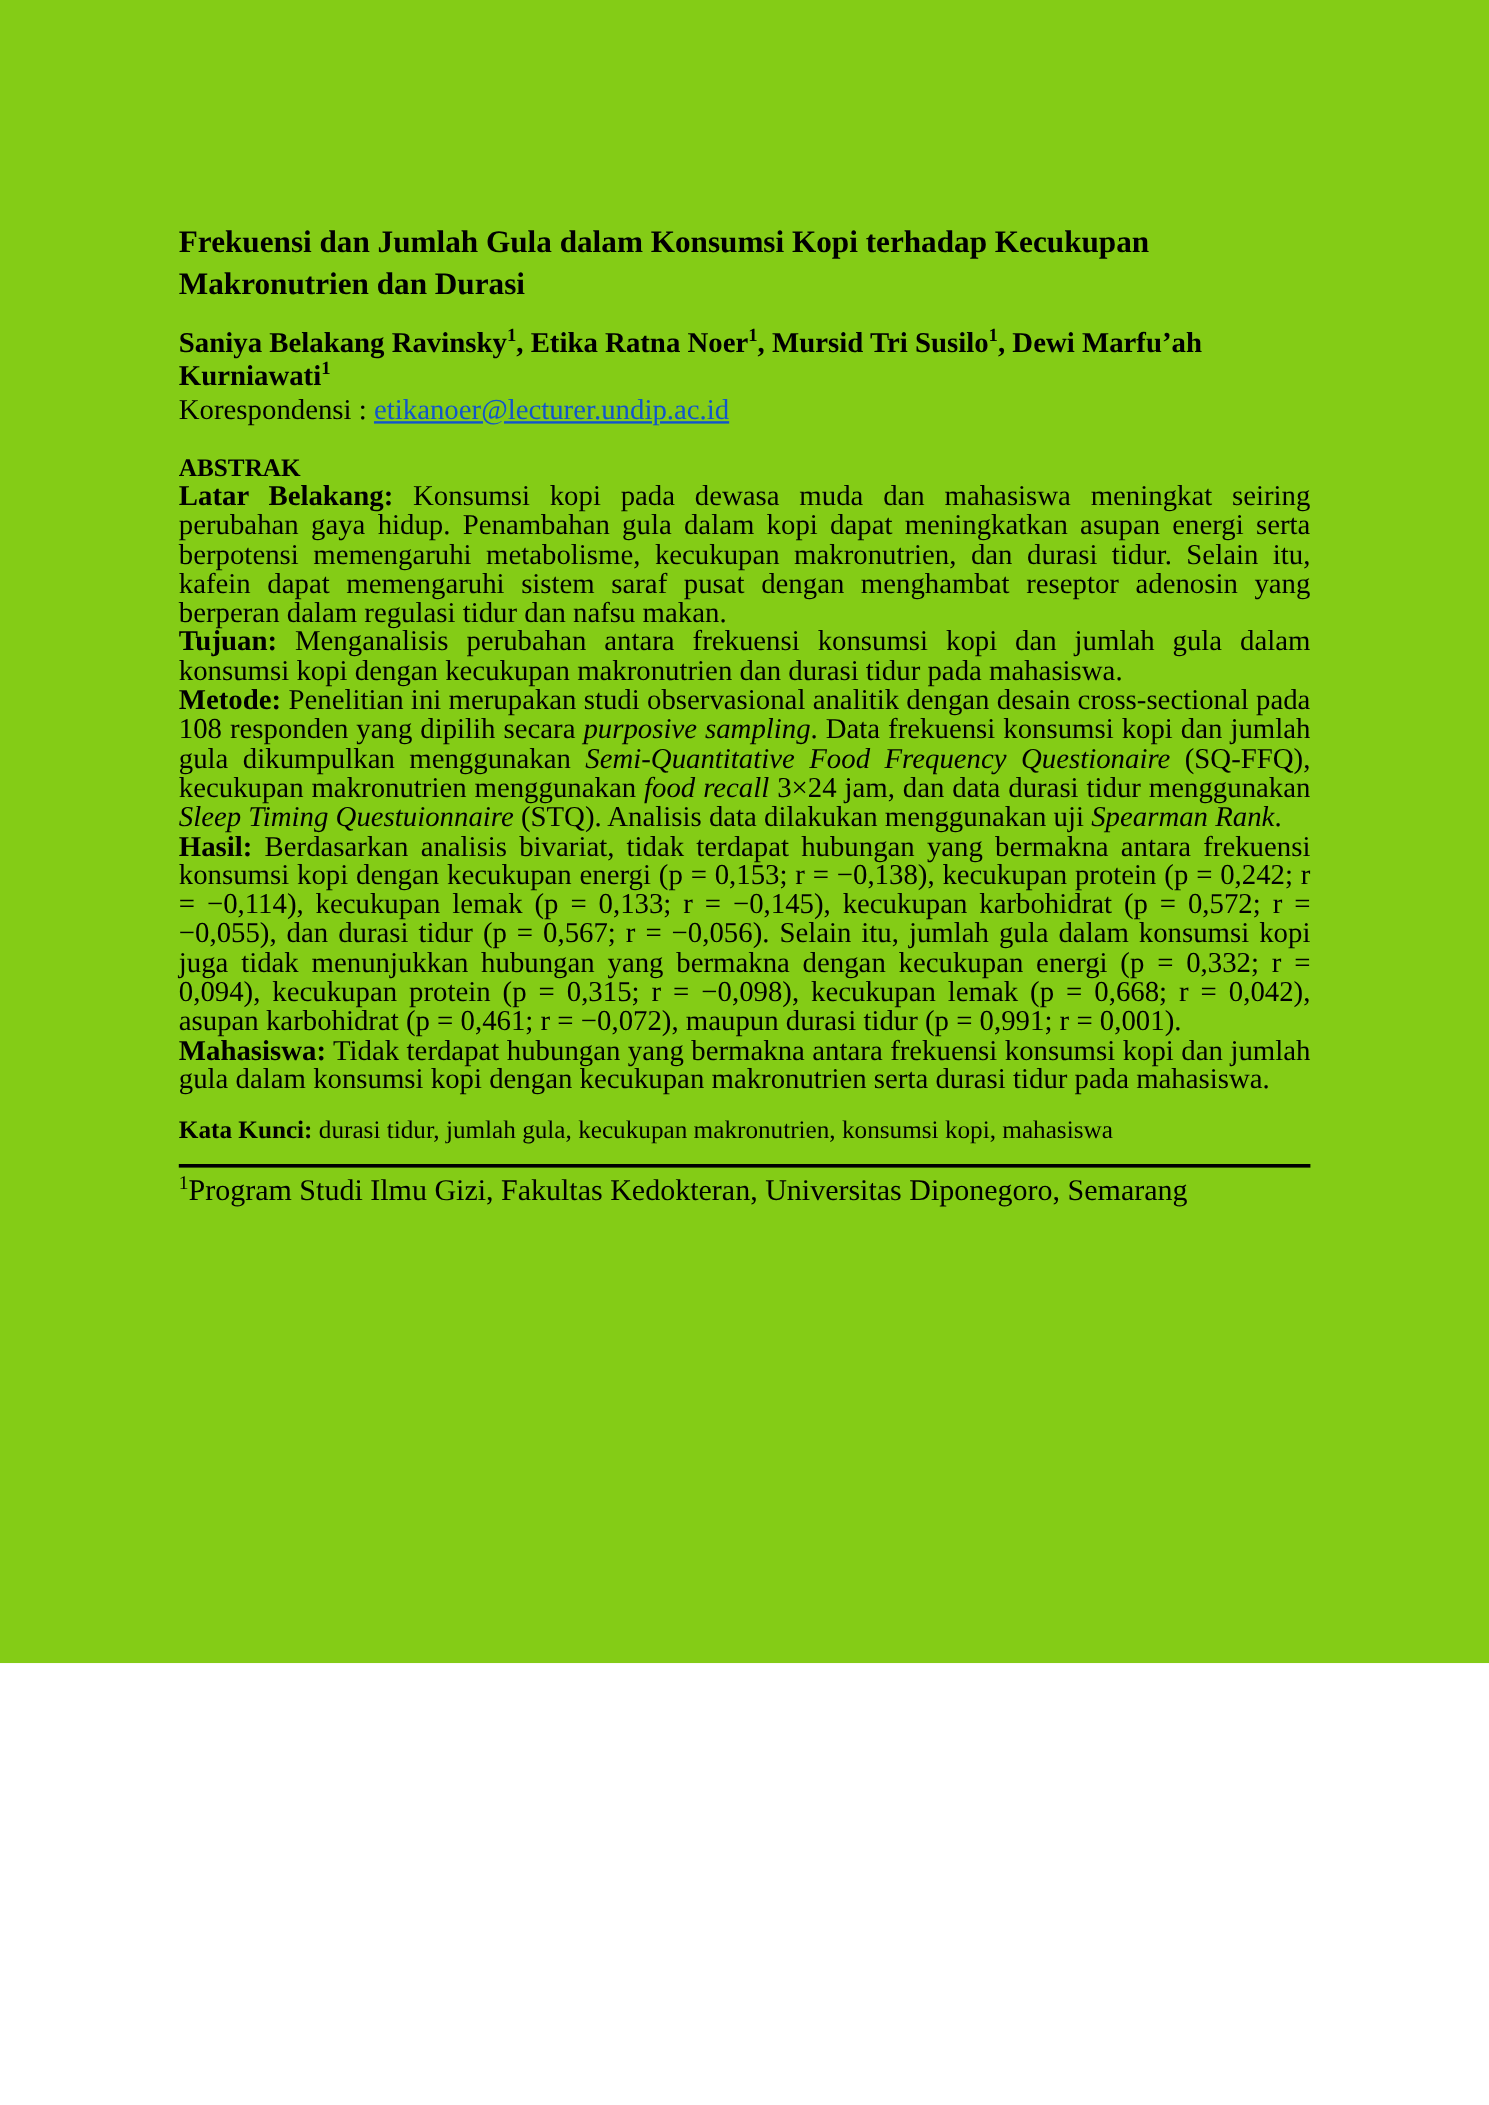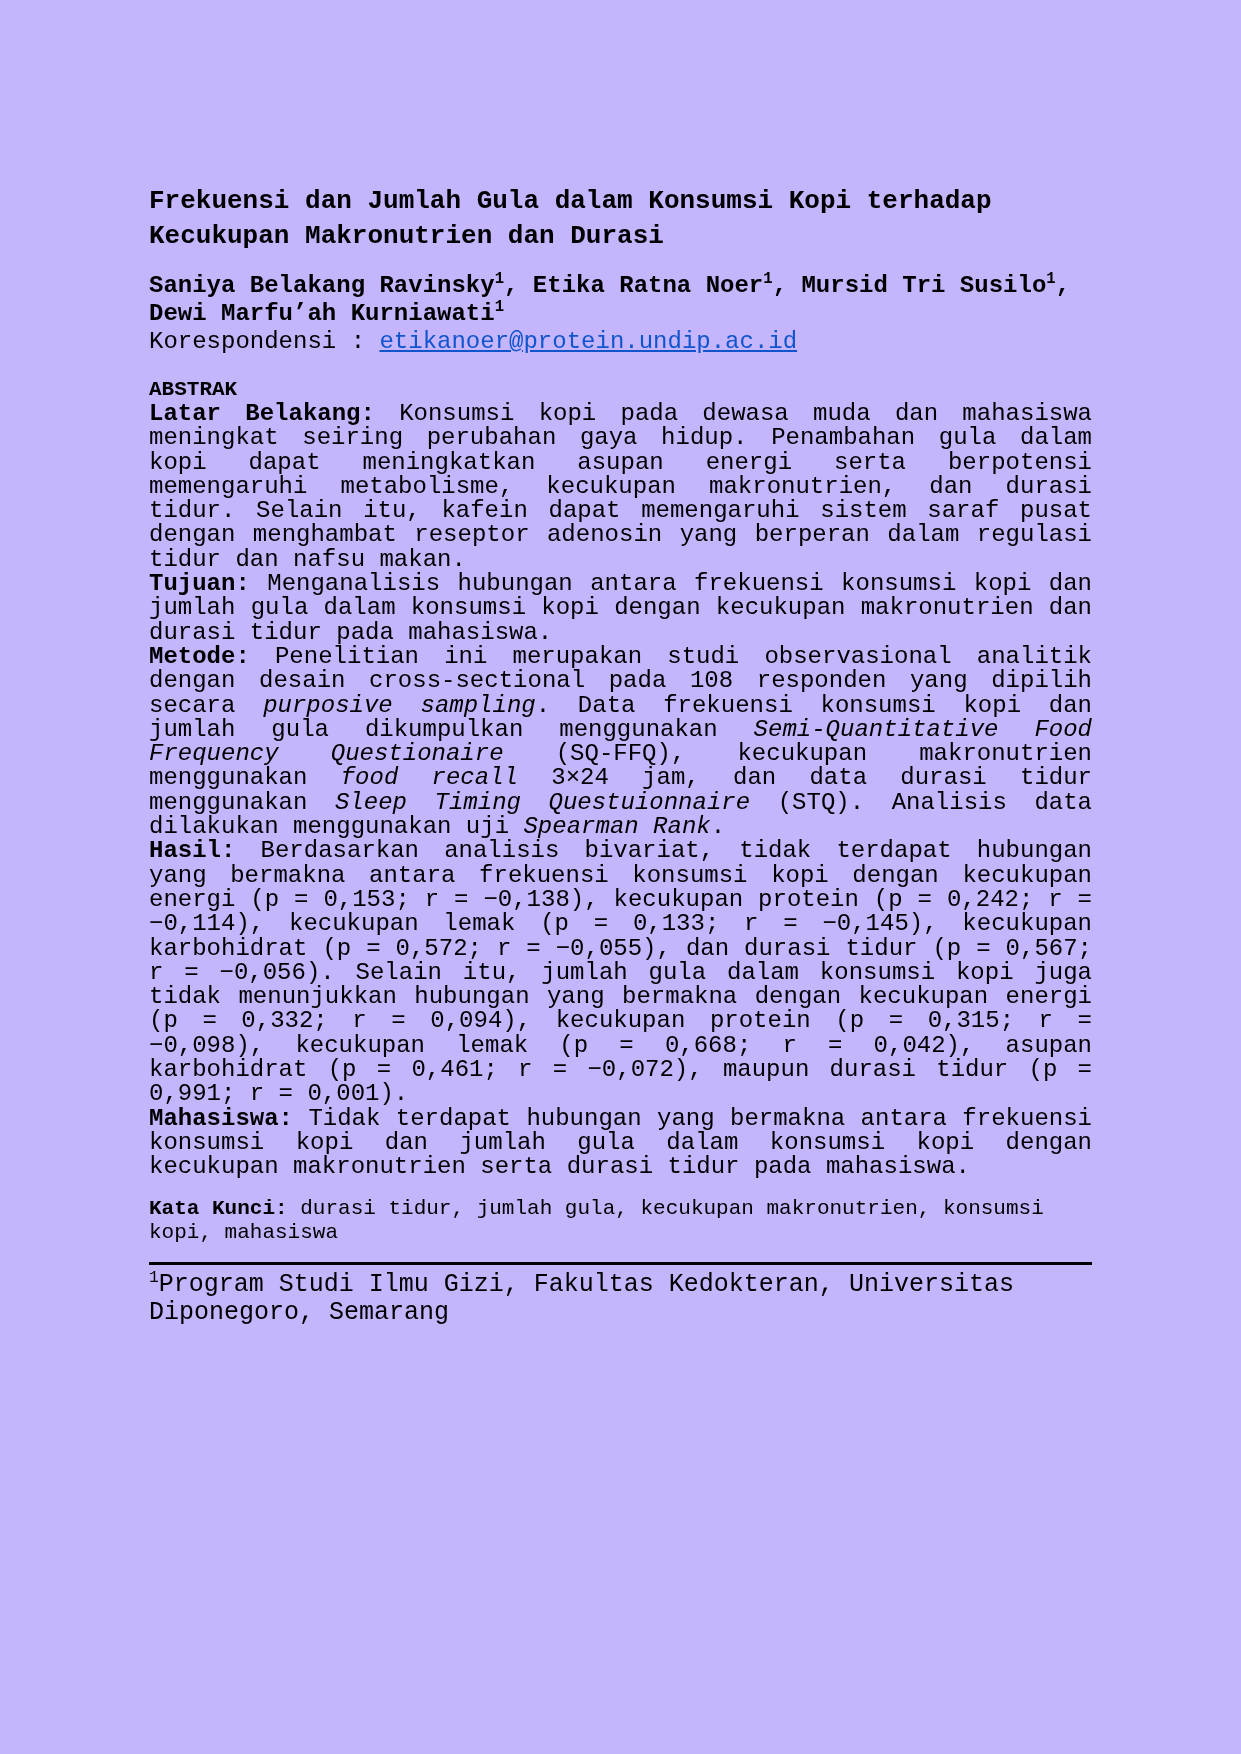--- a/index.html
+++ b/index.html
@@ -1,23 +1,23 @@
 <!DOCTYPE html>
 <html><head>
 <meta charset="utf-8">
 <title>Paper Abstract Page</title>
 <style>
   html,body{margin:0;padding:0;background:#ffffff;}
   .page{
     position:relative;
     width:1241px;
-    height:1754px;
-    background:#c4b5fd;
+    height:1386px;
+    background:#84cc16;
     color:#000000;
-    font-family:Liberation Mono, monospace;
+    font-family:Liberation Serif, serif;
     overflow:hidden;
   }
   .content{
     position:absolute;
     left:149px;
     top:0;
     width:943px;
   }
   .title{
     margin:184px 0 0 0;
@@ -84,27 +84,27 @@
 
 <div class="page">
   <div class="content">
 
     <h1 class="title">
         <span class="tline">Frekuensi dan Jumlah Gula dalam Konsumsi Kopi terhadap Kecukupan Makronutrien dan Durasi</span>
       </h1>
 
     <p class="authors"><span>Saniya Belakang Ravinsky</span><sup>1</sup><span>, </span><span>Etika Ratna Noer</span><sup>1</sup><span>, </span><span>Mursid Tri Susilo</span><sup>1</sup><span>, </span><span>Dewi Marfu’ah Kurniawati</span><sup>1</sup></p>
 
-    <p class="koresp"><span>Korespondensi : </span><a class="email">etikanoer@protein.undip.ac.id</a></p>
+    <p class="koresp"><span>Korespondensi : </span><a class="email">etikanoer@lecturer.undip.ac.id</a></p>
 
     <p class="abstract-heading">ABSTRAK</p>
 
     <p class="para"><b class="lead">Latar Belakang:</b><span> Konsumsi kopi pada dewasa muda dan mahasiswa meningkat seiring perubahan gaya hidup. Penambahan gula dalam kopi dapat meningkatkan asupan energi serta berpotensi memengaruhi metabolisme, kecukupan makronutrien, dan durasi tidur. Selain itu, kafein dapat memengaruhi sistem saraf pusat dengan menghambat reseptor adenosin yang berperan dalam regulasi tidur dan nafsu makan.</span></p>
 
-    <p class="para"><b class="lead">Tujuan:</b><span> Menganalisis hubungan antara frekuensi konsumsi kopi dan jumlah gula dalam konsumsi kopi dengan kecukupan makronutrien dan durasi tidur pada mahasiswa.</span></p>
+    <p class="para"><b class="lead">Tujuan:</b><span> Menganalisis perubahan antara frekuensi konsumsi kopi dan jumlah gula dalam konsumsi kopi dengan kecukupan makronutrien dan durasi tidur pada mahasiswa.</span></p>
 
     <p class="para"><b class="lead">Metode:</b><span> Penelitian ini merupakan studi observasional analitik dengan desain cross-sectional pada 108 responden yang dipilih secara </span><i class="ital">purposive sampling</i><span>. Data frekuensi konsumsi kopi dan jumlah gula dikumpulkan menggunakan </span><i class="ital">Semi-Quantitative Food Frequency Questionaire</i><span> (SQ-FFQ), kecukupan makronutrien menggunakan </span><i class="ital">food recall</i><span> 3×24 jam, dan  data durasi tidur menggunakan </span><i class="ital">Sleep Timing Questuionnaire</i><span> (STQ). Analisis data dilakukan menggunakan uji </span><i class="ital">Spearman Rank</i><span>.</span></p>
 
     <p class="para"><b class="lead">Hasil:</b><span> Berdasarkan analisis bivariat, tidak terdapat hubungan yang bermakna antara frekuensi konsumsi kopi dengan kecukupan energi (p = 0,153; r = −0,138), kecukupan protein (p = 0,242; r = −0,114), kecukupan lemak (p = 0,133; r = −0,145), kecukupan karbohidrat (p = 0,572; r = −0,055), dan durasi tidur (p = 0,567; r = −0,056). Selain itu, jumlah gula dalam konsumsi kopi juga tidak menunjukkan hubungan yang bermakna dengan kecukupan energi (p = 0,332; r = 0,094), kecukupan protein (p = 0,315; r = −0,098), kecukupan lemak (p = 0,668; r = 0,042), asupan karbohidrat (p = 0,461; r = −0,072), maupun durasi tidur (p = 0,991; r = 0,001).</span></p>
 
     <p class="para"><b class="lead">Mahasiswa:</b><span> Tidak terdapat hubungan yang bermakna antara frekuensi konsumsi kopi dan jumlah gula dalam konsumsi kopi dengan kecukupan makronutrien serta durasi tidur pada mahasiswa.</span></p>
 
     <p class="keywords"><b class="lead">Kata Kunci:</b><span> durasi tidur,  jumlah gula, kecukupan makronutrien, konsumsi kopi, mahasiswa</span></p>
 
     <div class="rule"></div>

